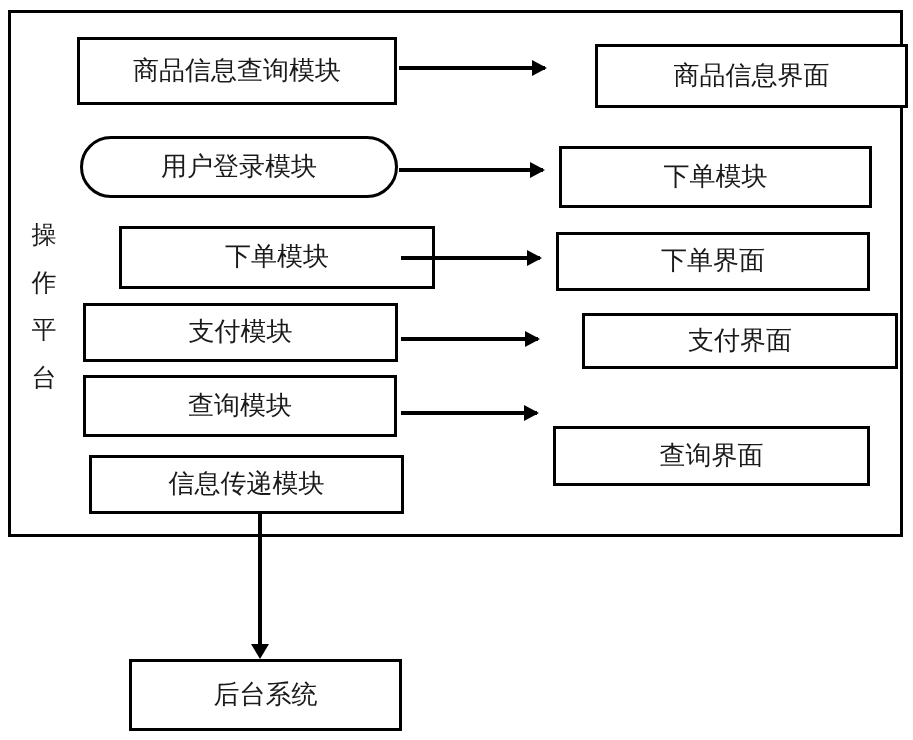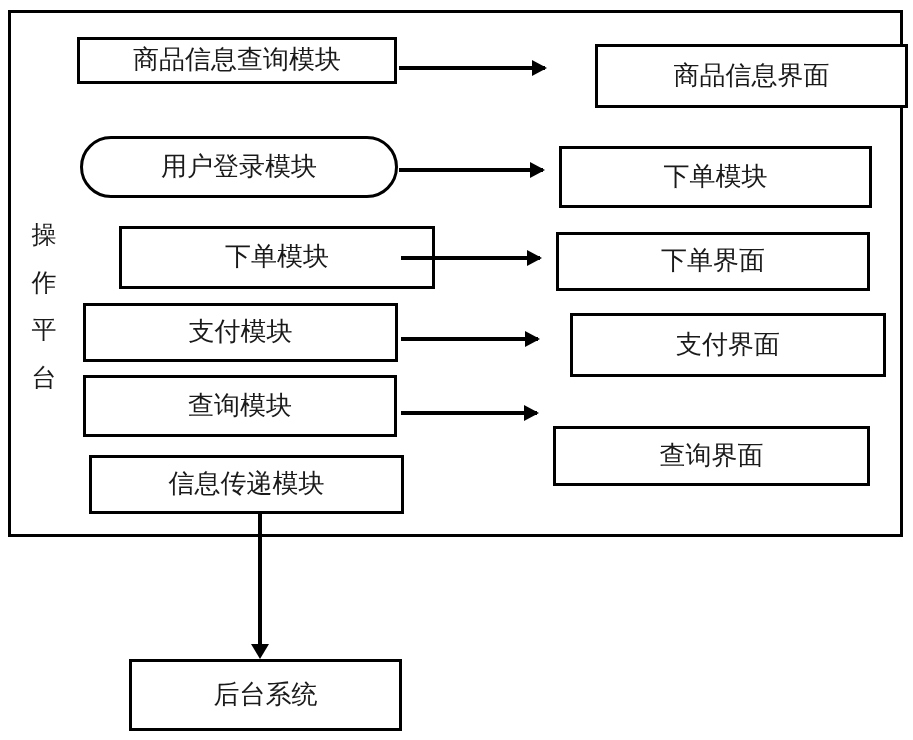--- a/index.html
+++ b/index.html
@@ -61,32 +61,32 @@
     display: flex;
     align-items: center;
     justify-content: center;
     font-size: 26px;
     line-height: 1.1;
     color: #1a1a1a;
     white-space: nowrap;
   }
 
   
-  .mod-1 { left: 77px;  top: 37px;  width: 320px; height: 47px; }
+  .mod-1 { left: 77px;  top: 37px;  width: 320px; height: 68px; }
   .mod-2 { left: 80px;  top: 136px; width: 318px; height: 62px; border-radius: 31px; }
   .mod-3 { left: 83px;  top: 226px; width: 316px; height: 63px; margin-left: 36px; }
   .mod-4 { left: 83px;  top: 303px; width: 315px; height: 59px; }
   .mod-5 { left: 83px;  top: 375px; width: 314px; height: 62px; }
   .mod-6 { left: 89px;  top: 455px; width: 315px; height: 59px; }
 
   
   .iface-1 { left: 559px; top: 44px;  width: 313px; height: 64px; margin-left: 36px; }
   .iface-2 { left: 559px; top: 146px; width: 313px; height: 62px; }
   .iface-3 { left: 556px; top: 232px; width: 314px; height: 59px; }
-  .iface-4 { left: 570px; top: 313px; width: 316px; height: 64px; }
+  .iface-4 { left: 582px; top: 313px; width: 316px; height: 56px; }
   .iface-5 { left: 553px; top: 390px; width: 317px; height: 60px; margin-top: 36px; }
 
   
   .backend-box {
     left: 129px;
     top: 659px;
     width: 273px;
     height: 72px;
   }
 

